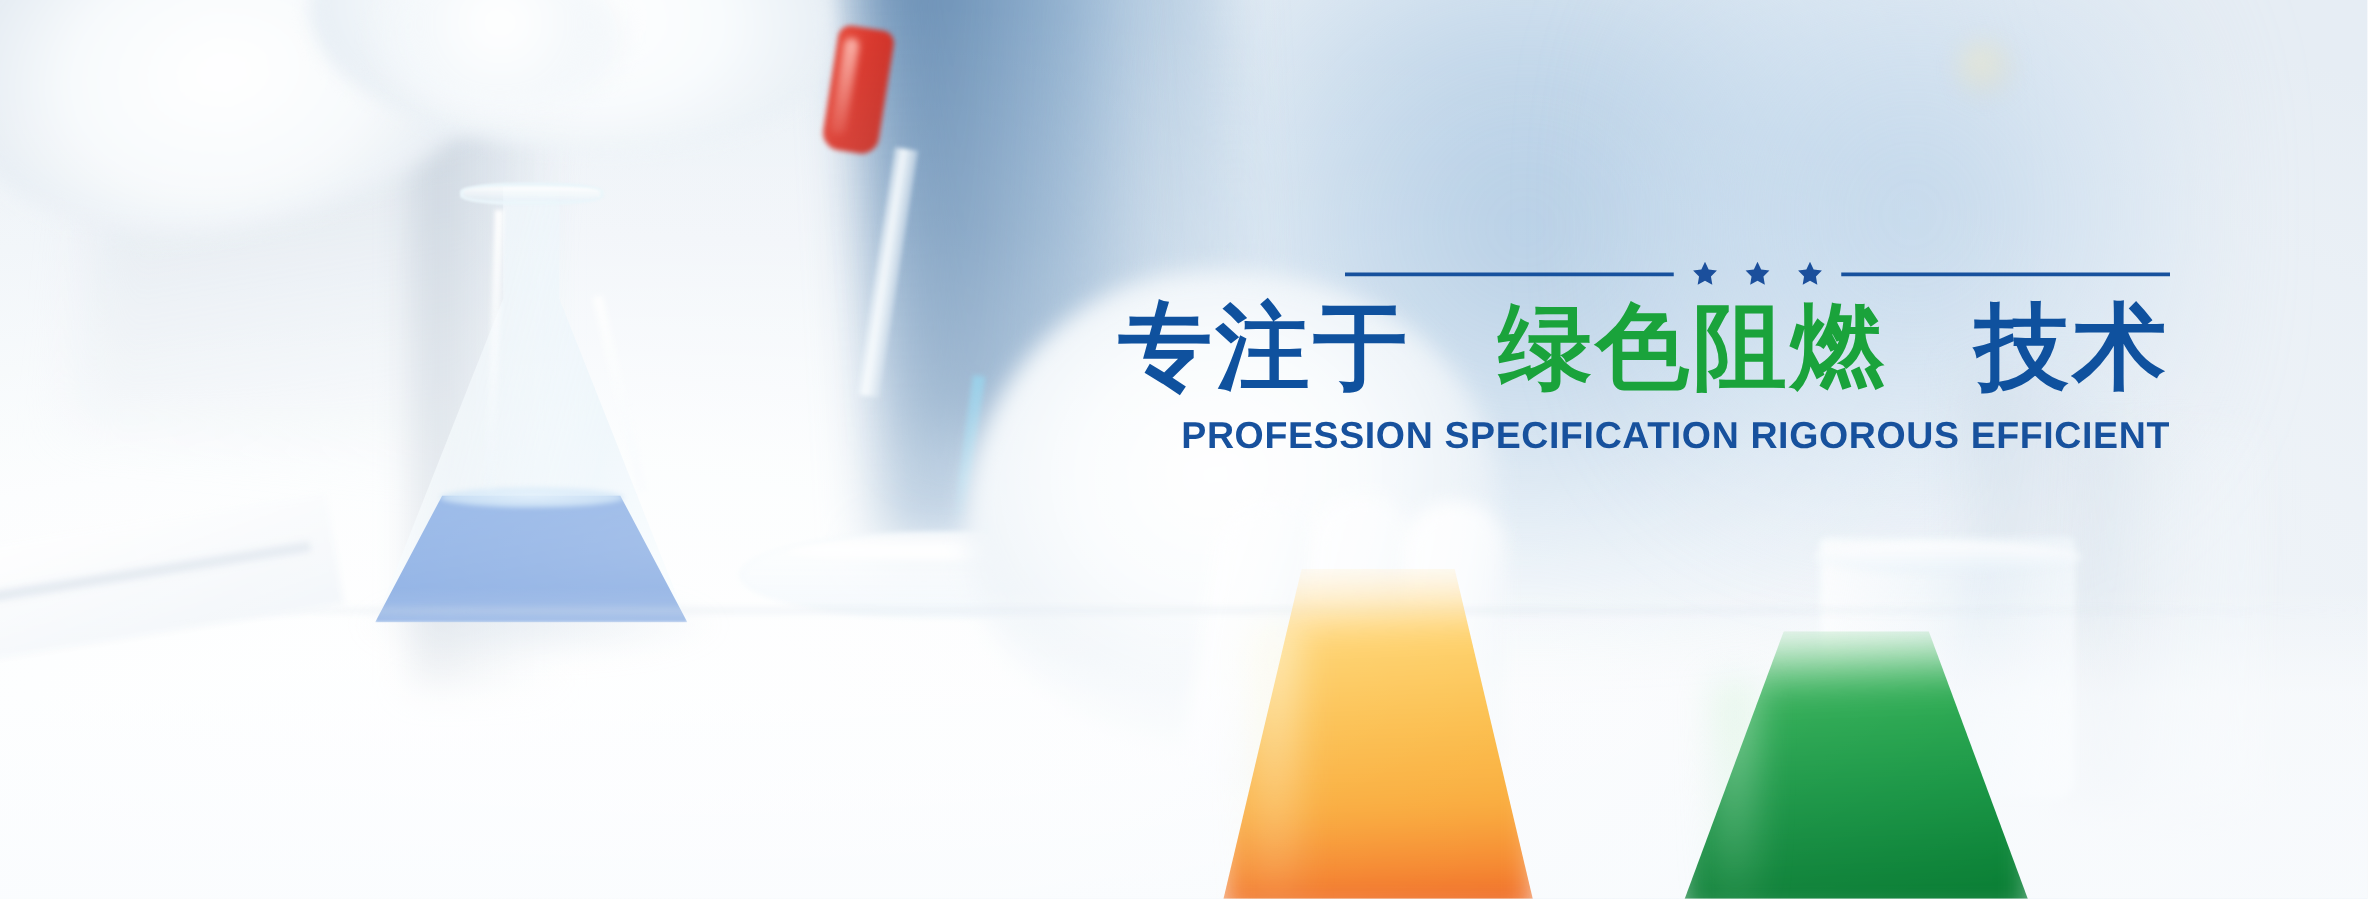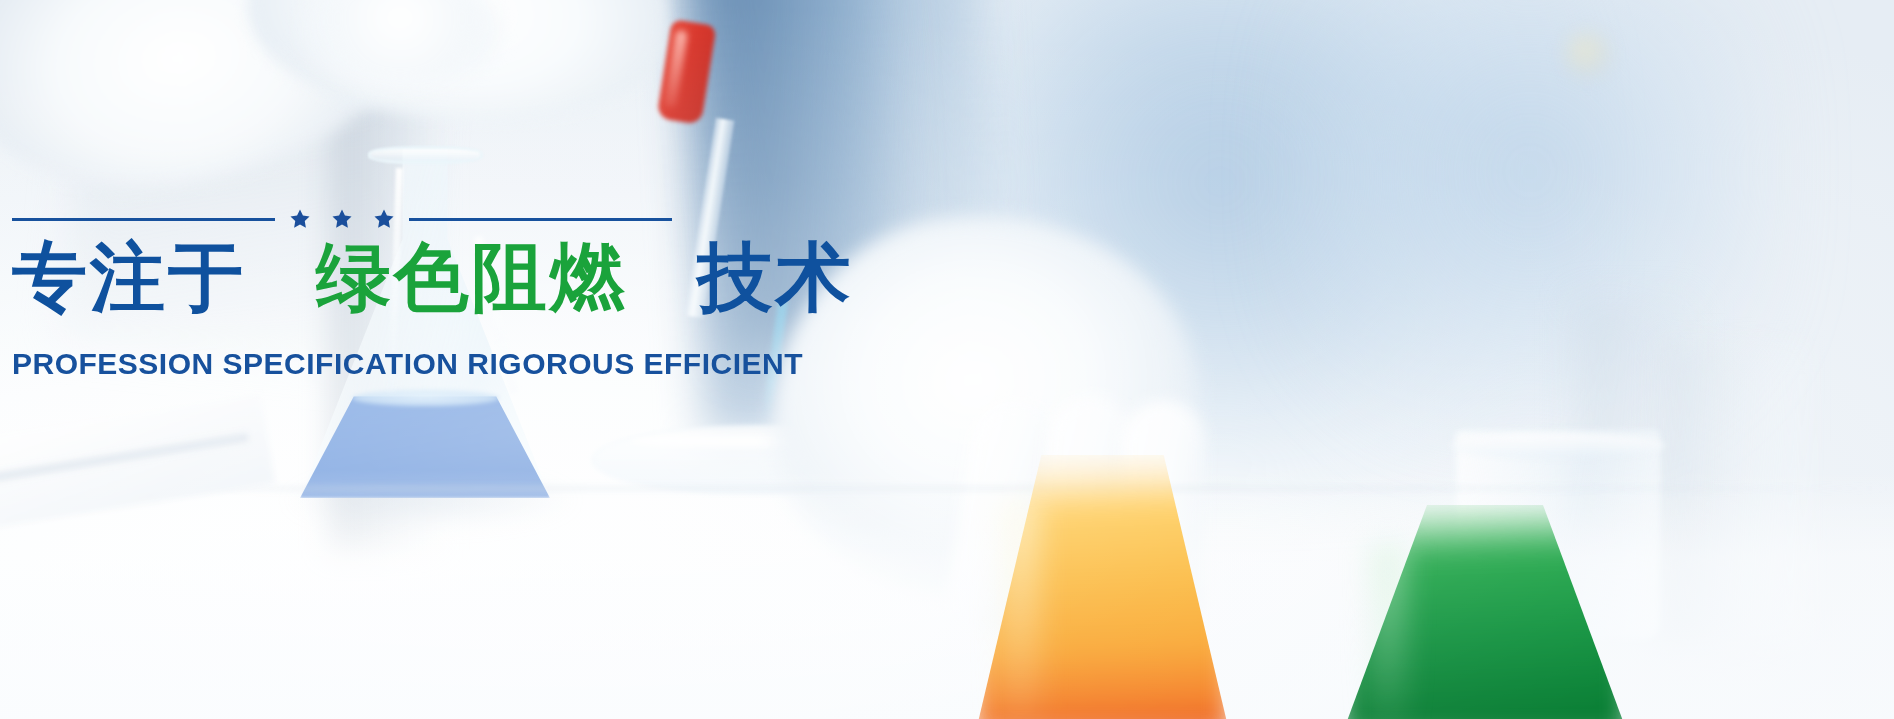--- a/index.html
+++ b/index.html
@@ -306,21 +306,21 @@
   .bloom {
     inset:0;
     background:radial-gradient(95% 80% at 30% 60%, rgba(255,255,255,.42) 0%, rgba(255,255,255,.12) 45%, rgba(255,255,255,0) 75%);
     pointer-events:none;
   }
 
   
   .content {
     position:absolute;
     left:0; top:0; width:1736px; height:719px;
-    display:flex; flex-direction:column; align-items:flex-start;
+    display:flex; flex-direction:column; align-items:flex-end;
     pointer-events:none;
     padding-left:12px;
   }
 
   
   .divider {
     margin-top:208px;
     display:flex; align-items:center; justify-content:center;
     gap:14px;
     width:660px;
@@ -343,21 +343,21 @@
     line-height:1.08;
     white-space:nowrap;
     pointer-events:auto;
   }
   .headline .seg-blue  { color:#0f519e; }
   .headline .seg-green { color:#1aa33b; }
   .headline .sp { display:inline-block; width:22px; }
 
   
   .strapline {
-    margin-top:29px;
+    margin-top:14px;
     font-size:30px;
     font-weight:bold;
     letter-spacing:.5px;
     color:#17519d;
     white-space:nowrap;
     pointer-events:auto;
   }
 
   
   .desc {

